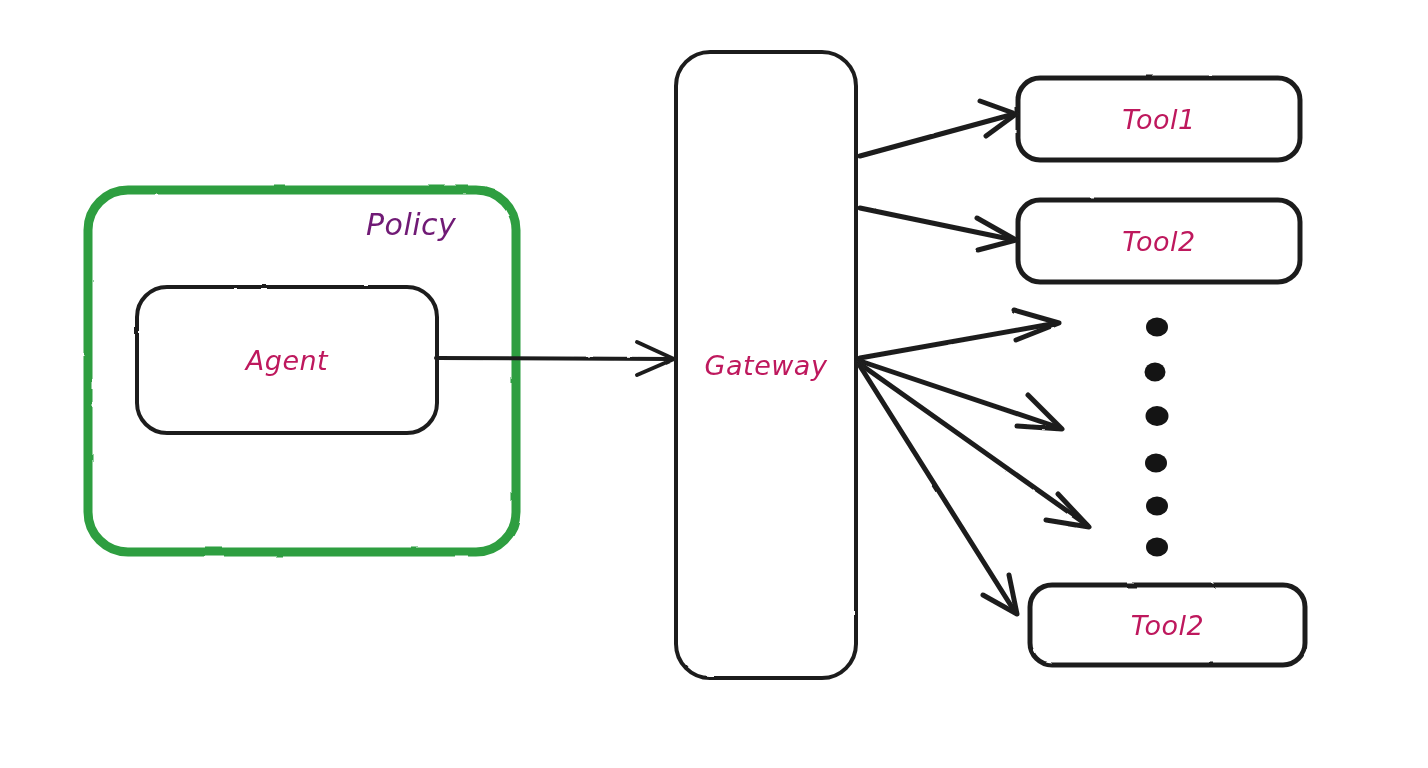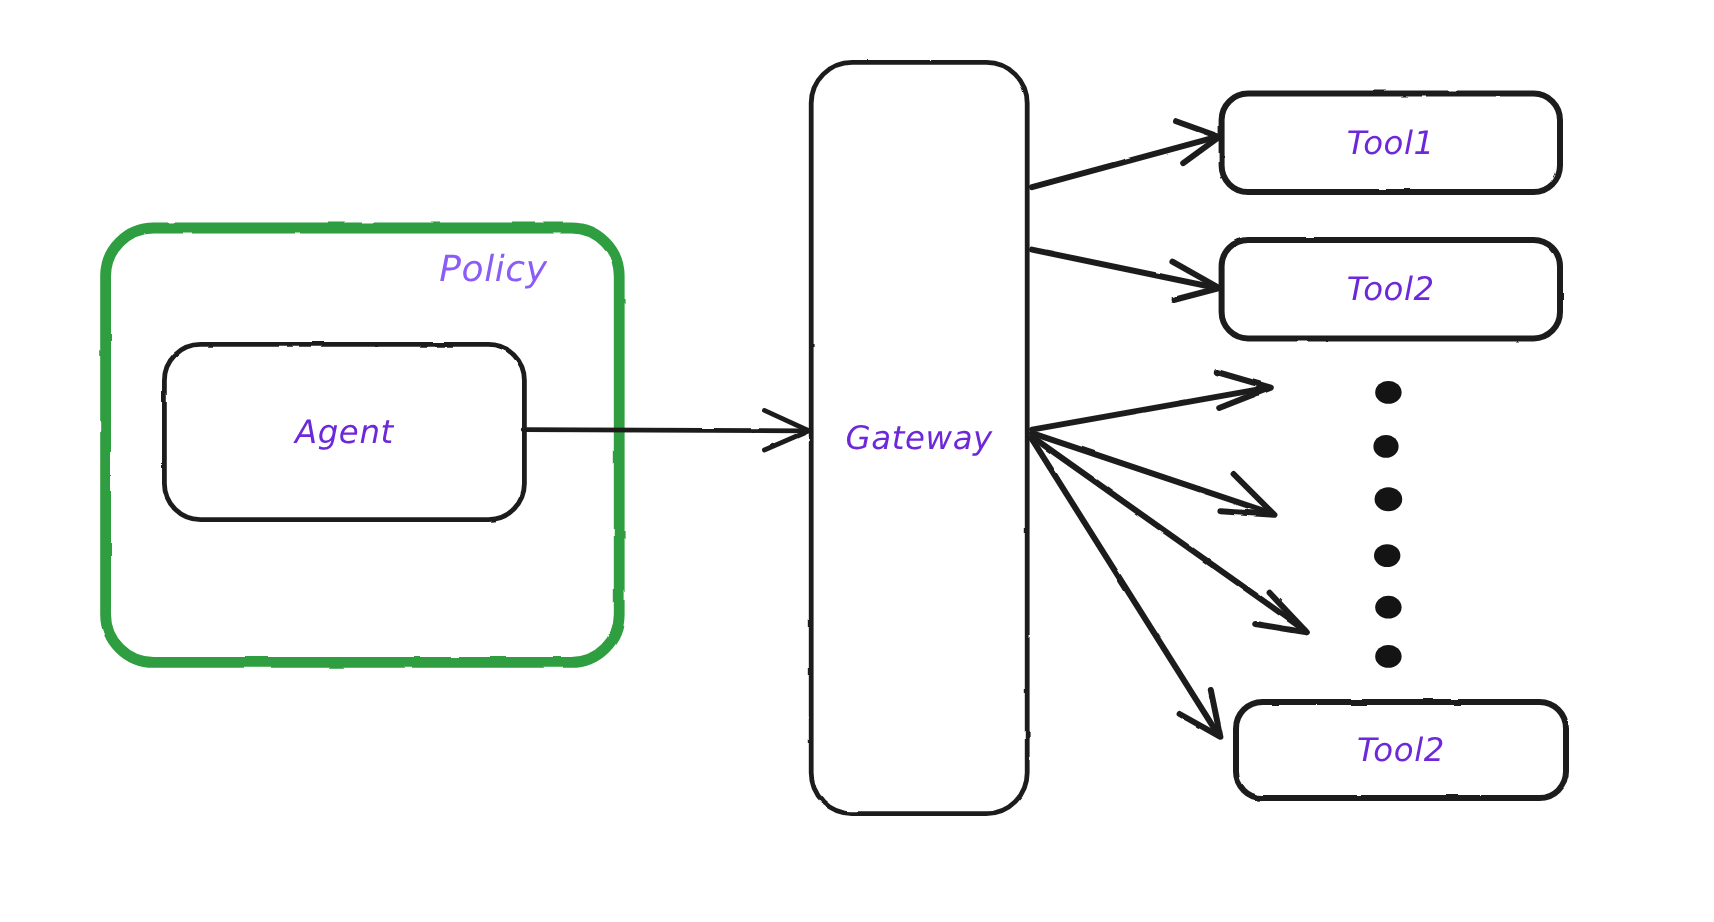--- a/index.html
+++ b/index.html
@@ -24,21 +24,21 @@
     width: 1428px;
     height: 768px;
   }
   .node-label {
     position: absolute;
     display: flex;
     align-items: center;
     justify-content: center;
     font-family: "DejaVu Sans", sans-serif;
     font-size: 27px;
-    color: #6d28d9;
+    color: #be185d;
     letter-spacing: 0.5px;
     white-space: nowrap;
     font-style: italic;
     font-weight: 400;
   }
   .group-label {
     position: absolute;
     font-family: "DejaVu Sans", sans-serif;
     font-size: 30px;
     letter-spacing: 0.5px;
@@ -126,21 +126,21 @@
       <path d="M 860 364 L 1087 525"></path>
       <path d="M 1058 494 L 1089 527 L 1046 520"></path>
     </g>
 
     <g filter="url(#rough2)" stroke="#1f1f1f" stroke-width="5" fill="none" stroke-linecap="round" stroke-linejoin="round">
       <path d="M 860 366 L 1015 612"></path>
       <path d="M 1009 575 L 1017 614 L 983 595"></path>
     </g>
   </svg>
 
-  <div class="group-label" style="left:366px; top:207px; color:#8b5cf6;">Policy</div>
+  <div class="group-label" style="left:366px; top:207px; color:#701a75;">Policy</div>
 
   <div class="node-label" style="left:676px; top:52px; width:180px; height:626px;">Gateway</div>
 
   <div class="node-label" style="left:137px; top:287px; width:300px; height:146px;">Agent</div>
 
   <div class="node-label" style="left:1018px; top:78px; width:282px; height:82px;">Tool1</div>
 
   <div class="node-label" style="left:1018px; top:200px; width:282px; height:82px;">Tool2</div>
 
   <div class="node-label" style="left:1030px; top:585px; width:275px; height:80px;">Tool2</div>

